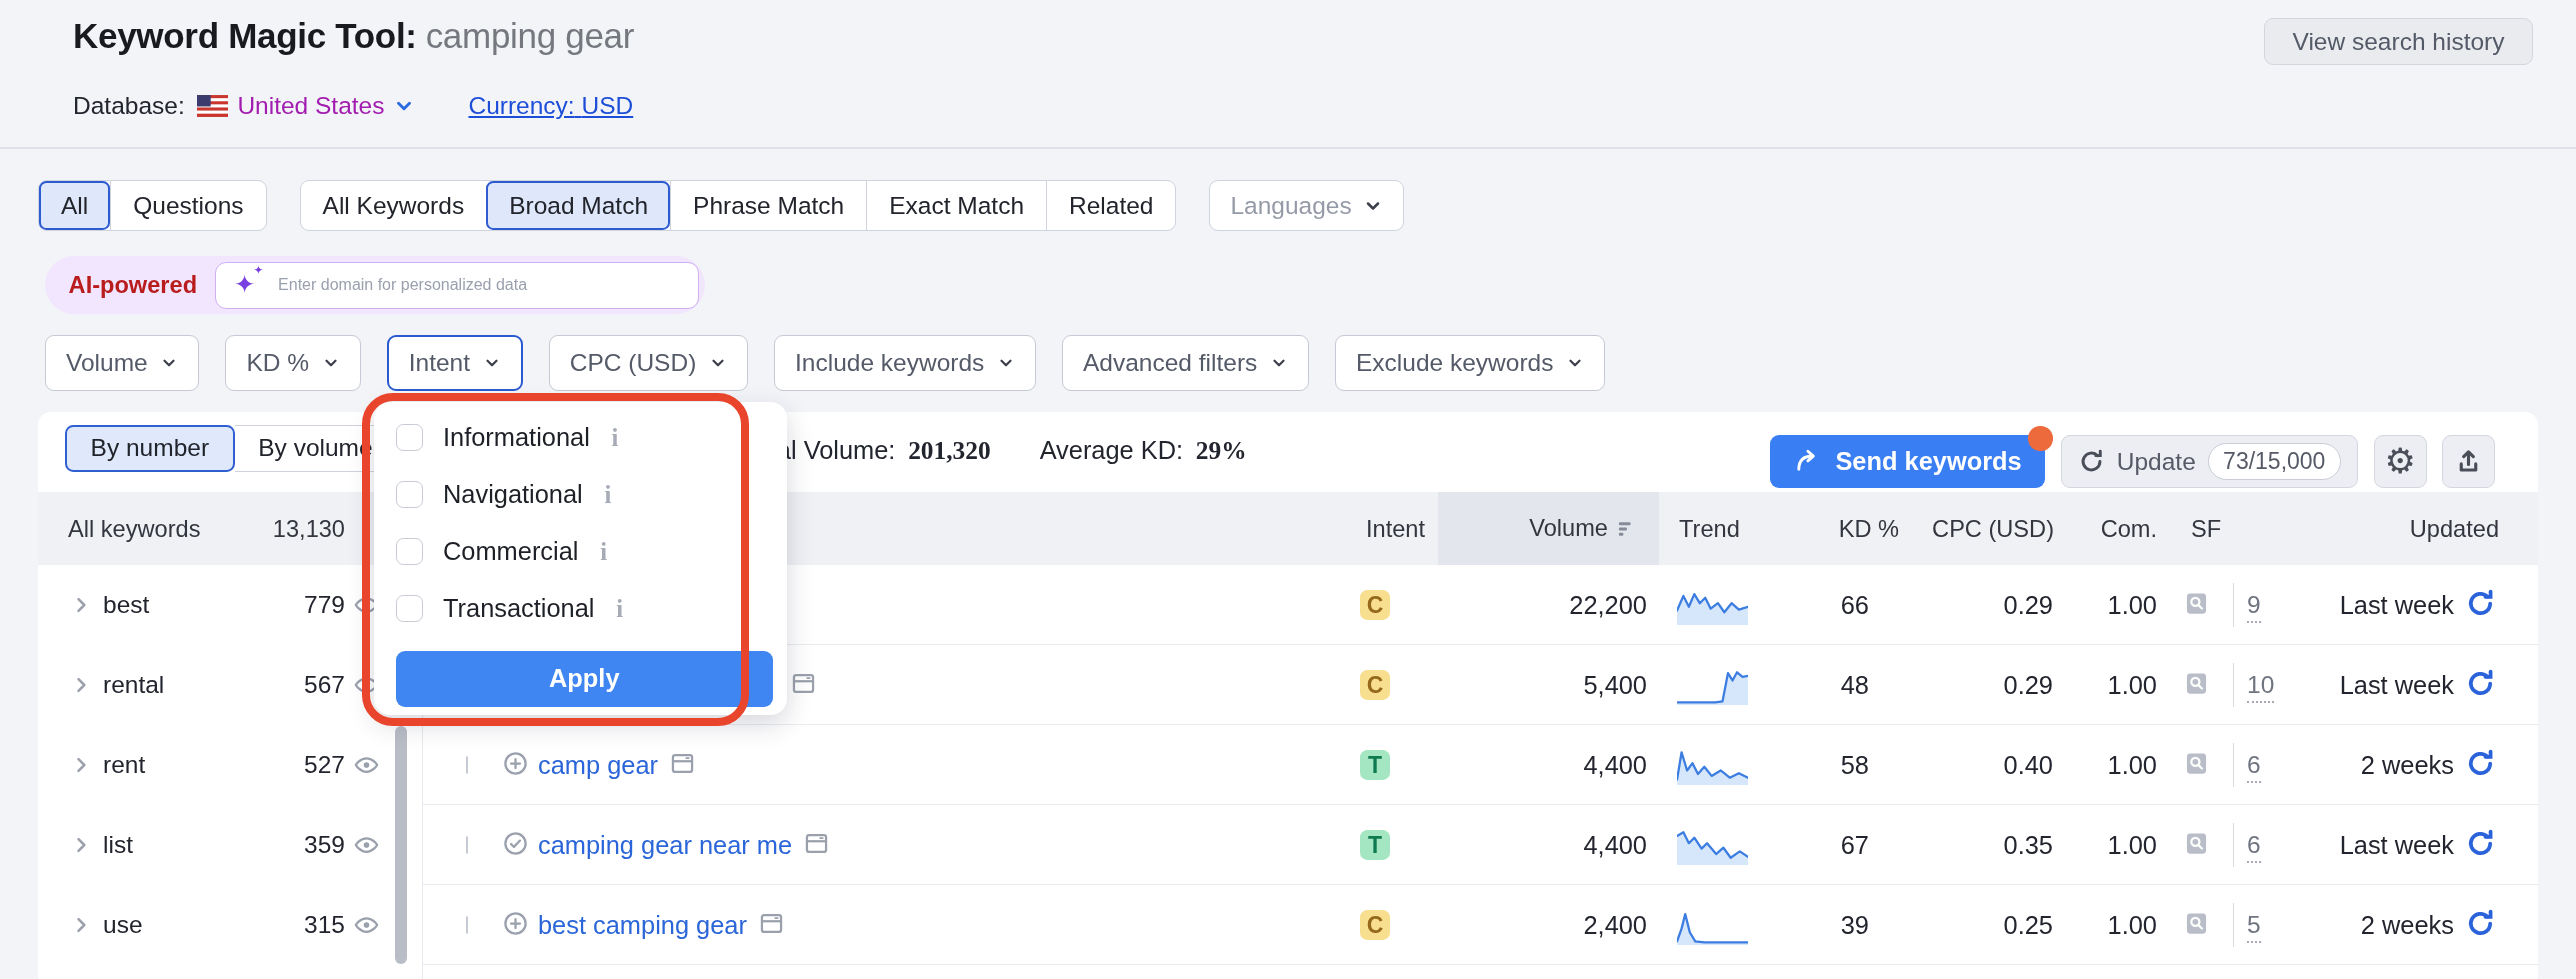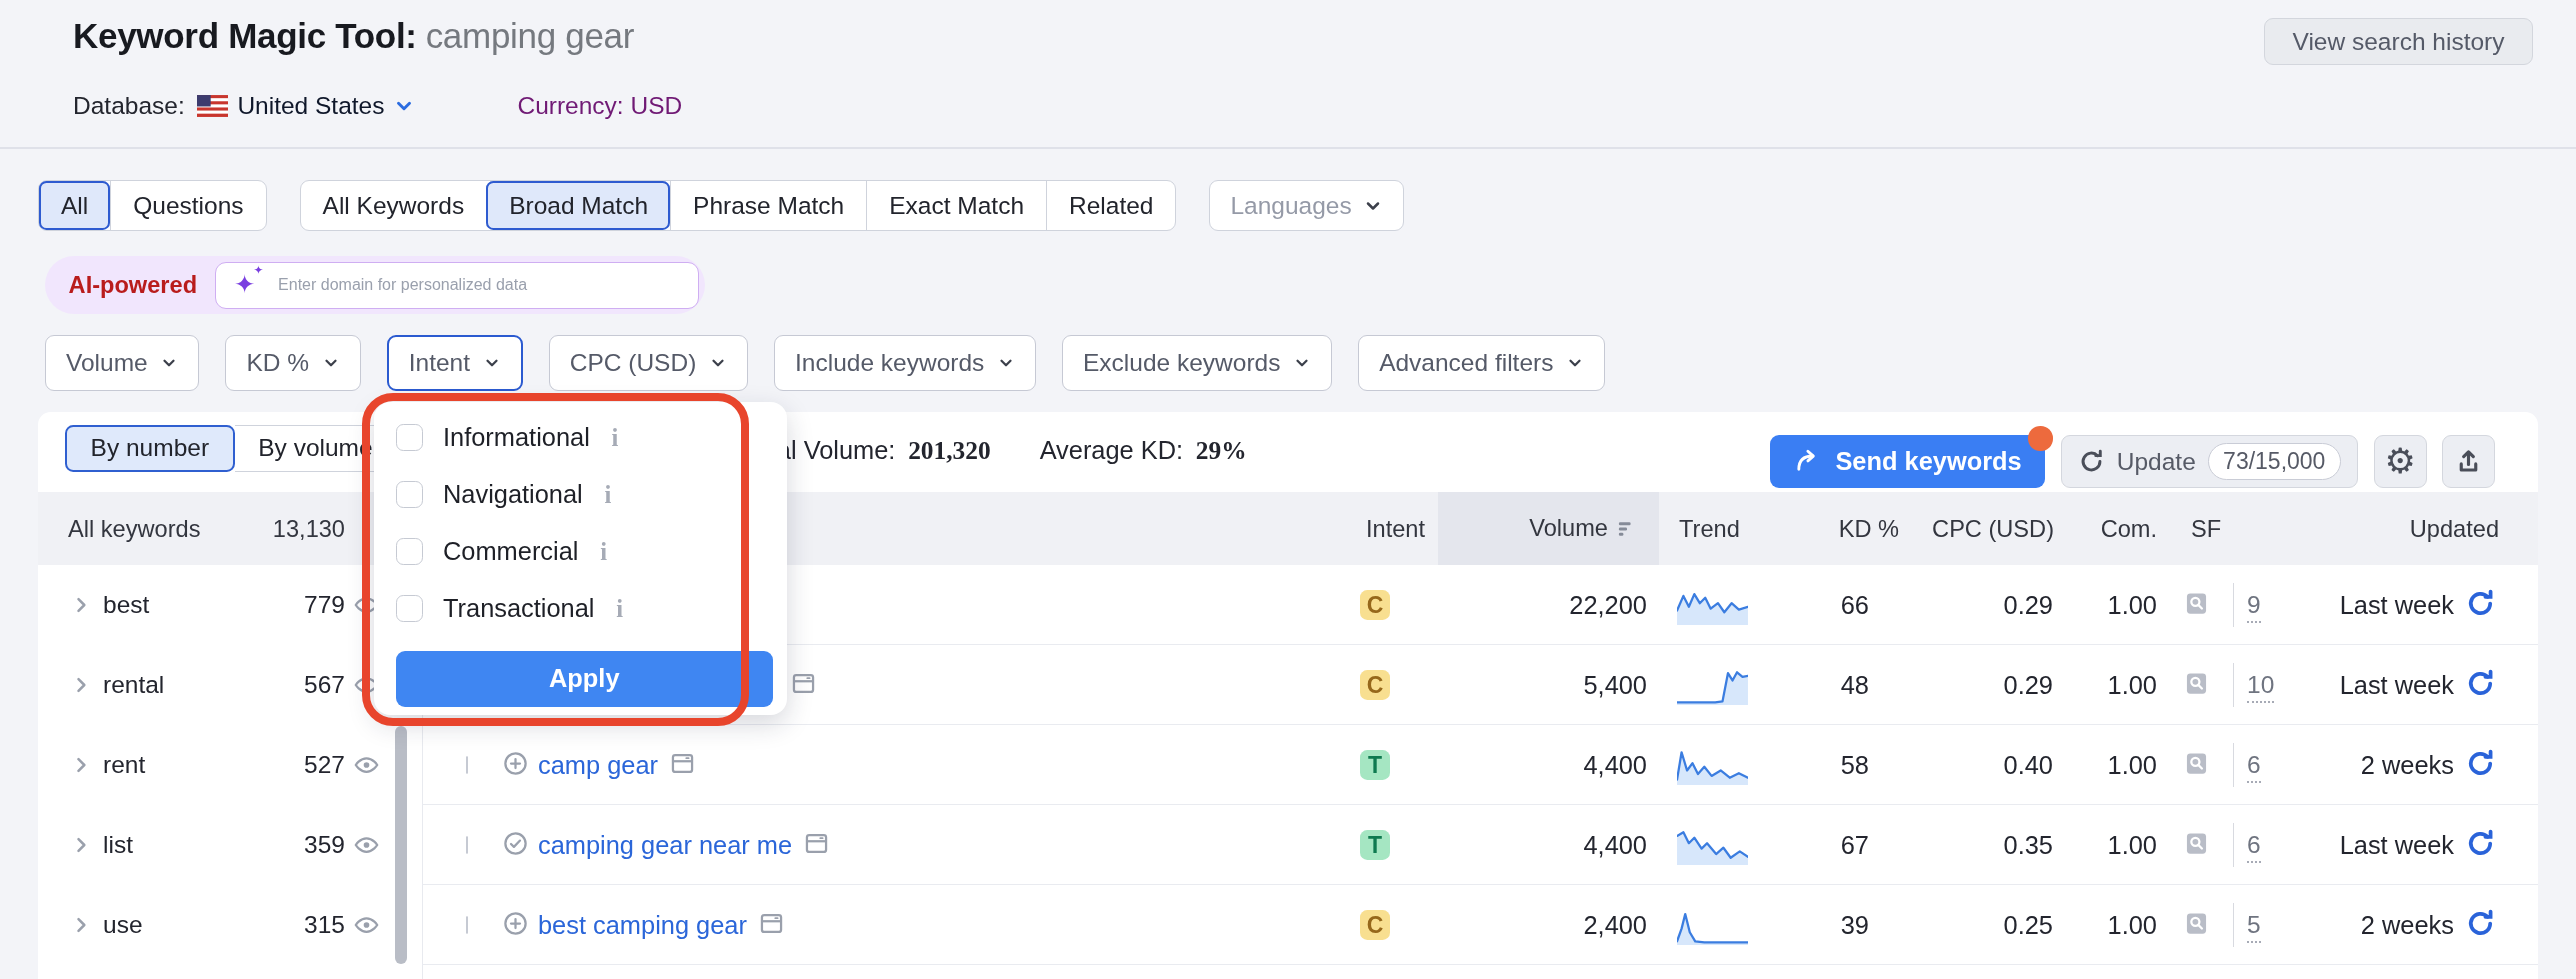--- a/index.html
+++ b/index.html
@@ -10,23 +10,23 @@
     color:#23252e;
     -webkit-font-smoothing:antialiased;
   }
   .abs{position:absolute;}
   
   #page-title{left:73px;top:16.3px;font-size:35px;font-weight:700;color:#181a20;letter-spacing:-0.3px;}
   #page-title .query{color:#75797f;font-weight:500;margin-left:9px;}
   #db-row{left:73px;top:90px;display:flex;align-items:center;font-size:24.5px;height:31px;}
   #db-row .lbl{color:#23252e;}
   #db-row .flag{margin:0 9px 0 12.7px;display:inline-flex;}
-  #db-row .blue-link{color:#0f172a;}
+  #db-row .blue-link{color:#a21caf;}
   #db-row .chev{margin-left:9px;display:inline-flex;}
-  #currency{margin-left:102px;color:#701a75;}
+  #currency{margin-left:53px;color:#1d4ed8;text-decoration:underline;}
   #view-history{left:2264px;top:18px;width:269px;height:47px;background:#e9ebef;
     border:1.8px solid #d3d6dd;border-radius:9px;display:flex;align-items:center;justify-content:center;
     font-size:24.5px;color:#555a68;box-sizing:border-box;}
   #top-divider{left:0;top:147px;width:2576px;height:1.8px;background:#dfe1e9;}
 
   
   #tabs-row{left:38px;top:180px;display:flex;gap:33px;height:51px;}
   .tabgroup{display:inline-flex;background:#fff;border:1.8px solid #cfd3dc;border-radius:9px;height:51px;box-sizing:border-box;}
   .tabgroup .seg{padding:0 22px;display:flex;align-items:center;font-size:24.5px;color:#22242c;
     border-left:1.8px solid #cfd3dc;cursor:default;white-space:nowrap;}
@@ -205,27 +205,27 @@
         <polyline points="6,9 12,15 18,9"></polyline>
       </svg>
     </div>
     <div class="filter-btn">
       <span>Include keywords</span>
       <svg width="18" height="18" viewBox="0 0 24 24" fill="none" stroke="#3c404b" stroke-width="3" stroke-linecap="round" stroke-linejoin="round">
         <polyline points="6,9 12,15 18,9"></polyline>
       </svg>
     </div>
     <div class="filter-btn">
+      <span>Advanced filters</span>
+      <svg width="18" height="18" viewBox="0 0 24 24" fill="none" stroke="#3c404b" stroke-width="3" stroke-linecap="round" stroke-linejoin="round">
+        <polyline points="6,9 12,15 18,9"></polyline>
+      </svg>
+    </div>
+    <div class="filter-btn">
       <span>Exclude keywords</span>
-      <svg width="18" height="18" viewBox="0 0 24 24" fill="none" stroke="#3c404b" stroke-width="3" stroke-linecap="round" stroke-linejoin="round">
-        <polyline points="6,9 12,15 18,9"></polyline>
-      </svg>
-    </div>
-    <div class="filter-btn">
-      <span>Advanced filters</span>
       <svg width="18" height="18" viewBox="0 0 24 24" fill="none" stroke="#3c404b" stroke-width="3" stroke-linecap="round" stroke-linejoin="round">
         <polyline points="6,9 12,15 18,9"></polyline>
       </svg>
     </div>
   </div>
 
 <div class="abs" id="card">
 
   <div class="abs" id="view-toggle">
       <div class="seg sel">By number</div>

